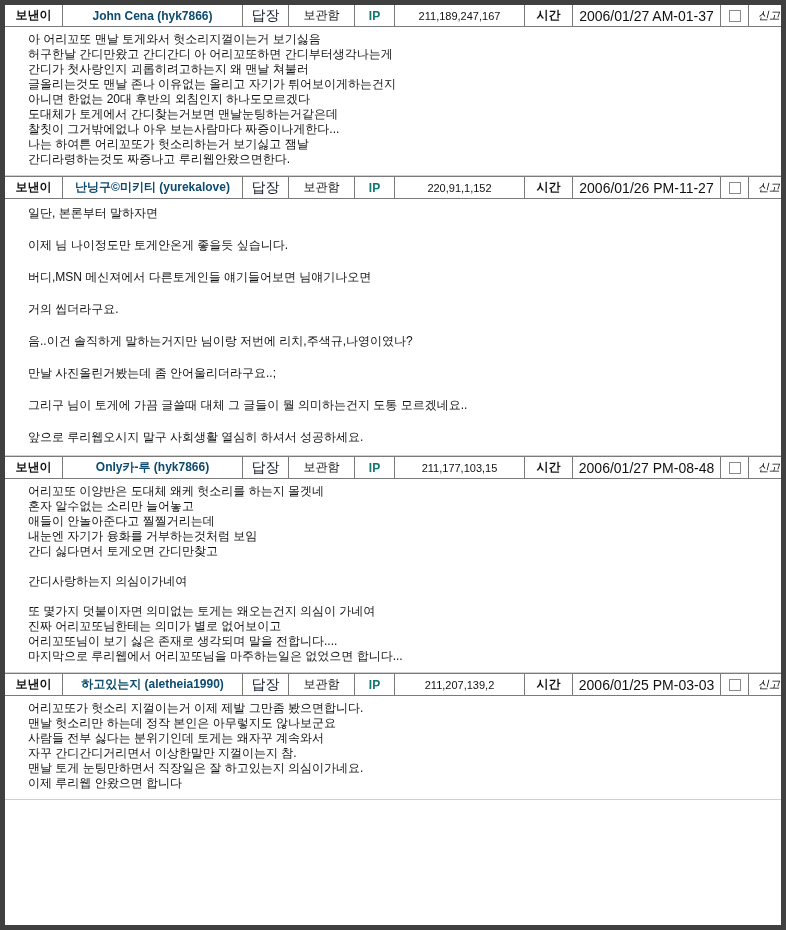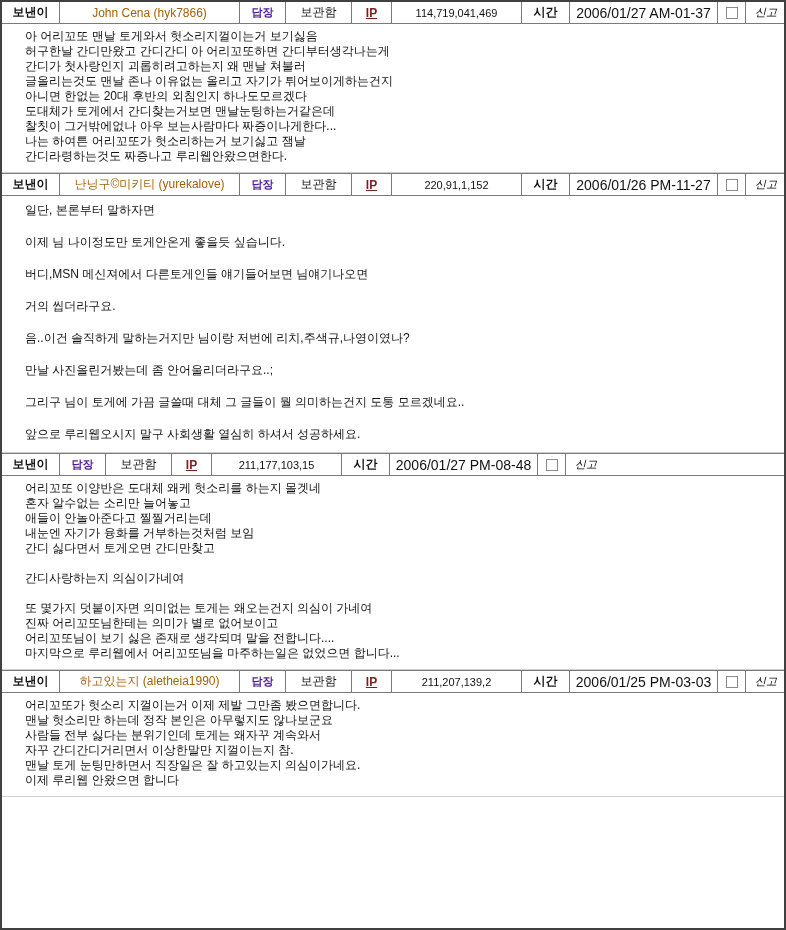--- a/index.html
+++ b/index.html
@@ -6,21 +6,21 @@
     margin: 0;
     padding: 0;
     background: #ffffff;
     font-family: "Liberation Sans", sans-serif;
   }
   #page {
     width: 786px;
     height: 930px;
     box-sizing: border-box;
     background: #ffffff;
-    border: 2px solid #404040;
+    border: 5px solid #404040;
     padding: 0;
     overflow: hidden;
     position: relative;
   }
   .msg-list {
     width: 784px;
   }
   .msg {
     border-bottom: 1px solid #cfcfcf;
   }
@@ -50,42 +50,42 @@
     border-right: none;
   }
   .c-label {
     width: 58px;
     font-weight: bold;
     color: #111111;
     font-size: 12px;
   }
   .c-sender {
     width: 180px;
-    color: #a16207;
-    font-size: 12px;
+    color: #0c4a6e;
+    font-size: 12px;
+    font-weight: bold;
   }
   .c-reply {
     width: 46px;
-    color: #4c1d95;
-    font-weight: bold;
-    font-size: 11px;
+    color: #0f172a;
+    font-weight: normal;
+    font-size: 14px;
     cursor: pointer;
   }
   .c-keep {
     width: 66px;
     color: #111111;
     font-size: 12px;
     cursor: pointer;
   }
   .c-iplabel {
     width: 40px;
     font-weight: bold;
-    color: #7f1d1d;
-    font-size: 12px;
-    text-decoration: underline;
+    color: #0f766e;
+    font-size: 12px;
   }
   .c-ip {
     width: 130px;
     color: #111111;
     font-size: 11px;
   }
   .c-timelabel {
     width: 48px;
     font-weight: bold;
     color: #111111;
@@ -134,21 +134,21 @@
 
 <div id="page">
   <div class="msg-list" id="list">
       <div class="msg">
         <div class="hdr">
           <div class="cell c-label">보낸이</div>
           <div class="cell c-sender">John Cena (hyk7866)</div>
           <div class="cell c-reply">답장</div>
           <div class="cell c-keep">보관함</div>
           <div class="cell c-iplabel">IP</div>
-          <div class="cell c-ip">114,719,041,469</div>
+          <div class="cell c-ip">211,189,247,167</div>
           <div class="cell c-timelabel">시간</div>
           <div class="cell c-time">2006/01/27 AM-01-37</div>
           <div class="cell c-check">
             <span class="chk"></span>
           </div>
           <div class="cell c-report">신고</div>
         </div>
         <div class="body">아 어리꼬또 맨날 토게와서 헛소리지껄이는거 보기싫음
 허구한날 간디만왔고 간디간디 아 어리꼬또하면 간디부터생각나는게
 간디가 첫사랑인지 괴롭히려고하는지 왜 맨날 쳐불러
@@ -186,20 +186,21 @@
 
 만날 사진올린거봤는데 좀 안어울리더라구요..;
 
 그리구 님이 토게에 가끔 글쓸때 대체 그 글들이 뭘 의미하는건지 도통 모르겠네요..
 
 앞으로 루리웹오시지 말구 사회생활 열심히 하셔서 성공하세요.</div>
       </div>
       <div class="msg">
         <div class="hdr">
           <div class="cell c-label">보낸이</div>
+          <div class="cell c-sender">Only카-루 (hyk7866)</div>
           <div class="cell c-reply">답장</div>
           <div class="cell c-keep">보관함</div>
           <div class="cell c-iplabel">IP</div>
           <div class="cell c-ip">211,177,103,15</div>
           <div class="cell c-timelabel">시간</div>
           <div class="cell c-time">2006/01/27 PM-08-48</div>
           <div class="cell c-check">
             <span class="chk"></span>
           </div>
           <div class="cell c-report">신고</div>

